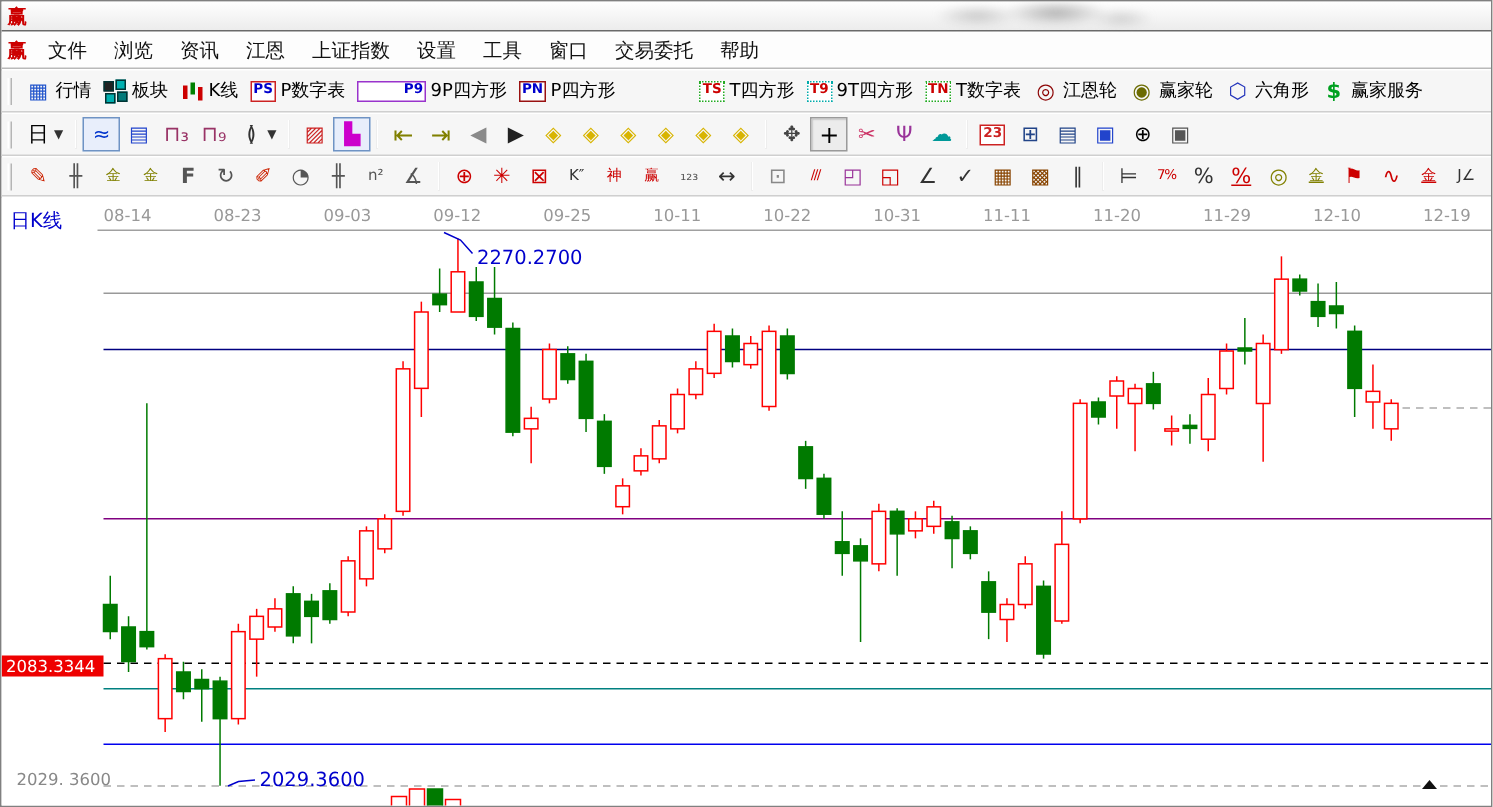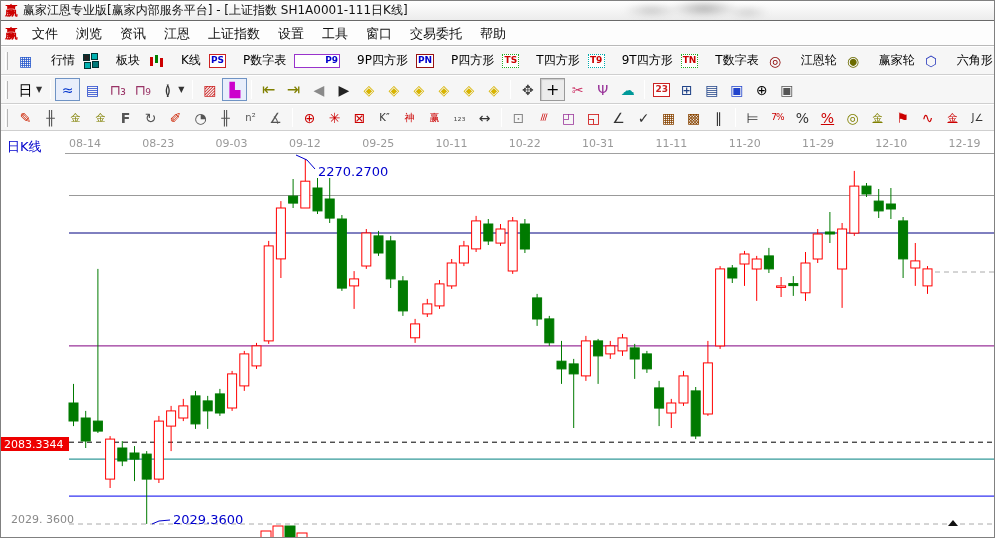--- a/index.html
+++ b/index.html
@@ -31,21 +31,21 @@
   .tb-btn.active{border:1px solid #6f93c4;background:#e8eefb;}
   .tb-btn.pressed{border:1px solid #9a9a9a;background:#ececec;box-shadow:inset 1px 1px 1px #c9c9c9;}
   .glyph{font-size:14px;min-width:17px;text-align:center;line-height:1;}
   .glyph.sm{font-size:10px;}
   .glyph.xs{font-size:9px;letter-spacing:-1px;}
   .glyph.big{font-size:16px;}
   .glyph.und{text-decoration:underline;}
   .badge{min-width:17px;height:14px;border:1px solid;font-size:9px;font-weight:bold;
     display:inline-flex;align-items:center;justify-content:center;padding:0 1px;background:#fff;line-height:1;}
   .badge.dotted{border-style:dotted;}
-  .tb-label{font-size:12px;color:#000;margin-left:17px;}
+  .tb-label{font-size:12px;color:#000;margin-left:3px;}
   .caret{font-size:8px;color:#333;margin-left:2px;}
   .ic-k{position:relative;width:16px;height:16px;}
   .ic-k i{position:absolute;width:3px;background:#cc0000;}
   .ic-k i:nth-child(1){left:2px;top:4px;height:9px;}
   .ic-k i:nth-child(2){left:7px;top:2px;height:8px;background:#008000;}
   .ic-k i:nth-child(3){left:12px;top:5px;height:9px;}
   .ic-blocks{position:relative;width:16px;height:16px;}
   .ic-blocks i{position:absolute;width:7px;height:7px;background:#00b0b0;border:1px solid #033;}
   .ic-blocks i:nth-child(1){left:0;top:1px;background:#222;}
   .ic-blocks i:nth-child(2){left:8px;top:0;}
@@ -54,21 +54,20 @@
   
   .chart{position:absolute;left:0;top:131px;width:995px;height:407px;background:#fff;}
   svg text{font-family:"DejaVu Sans","Liberation Sans",sans-serif;}
 </style>
 </head>
 <body>
 
 <div class="window">
   <div class="titlebar">
     <span class="app-logo">赢</span>
-    <span class="title-text">赢家江恩专业版[赢家内部服务平台] - [上证指数  SH1A0001-111日K线]</span>
     <div class="smudge"></div>
   </div>
   <div class="menubar">
     <span class="app-logo">赢</span>
   <span class="menu-item">文件</span>
       <span class="menu-item">浏览</span>
       <span class="menu-item">资讯</span>
       <span class="menu-item">江恩</span>
       <span class="menu-item">上证指数</span>
       <span class="menu-item">设置</span>
@@ -106,21 +105,21 @@
       </div>
       <div class="tb-btn">
         <span class="badge" style="border-color: rgb(153, 51, 204); color: rgb(0, 0, 204); padding-left: 30px;">P9</span>
         <span class="tb-label">9P四方形</span>
       </div>
       <div class="tb-btn">
         <span class="badge" style="border-color: rgb(153, 17, 17); color: rgb(0, 0, 204);">PN</span>
         <span class="tb-label">P四方形</span>
       </div>
       <div class="tb-btn">
-        <span class="badge dotted" style="border-color: rgb(34, 170, 34); color: rgb(204, 0, 0);">TS</span>
+        <span class="badge dotted" style="border-color: rgb(34, 170, 34); color: rgb(204, 0, 0); margin-left: 48px;">TS</span>
         <span class="tb-label">T四方形</span>
       </div>
       <div class="tb-btn">
         <span class="badge dotted" style="border-color: rgb(0, 170, 170); color: rgb(204, 0, 0); text-align: right;">T9</span>
         <span class="tb-label">9T四方形</span>
       </div>
       <div class="tb-btn">
         <span class="badge dotted" style="border-color: rgb(34, 170, 34); color: rgb(204, 0, 0);">TN</span>
         <span class="tb-label">T数字表</span>
       </div>

